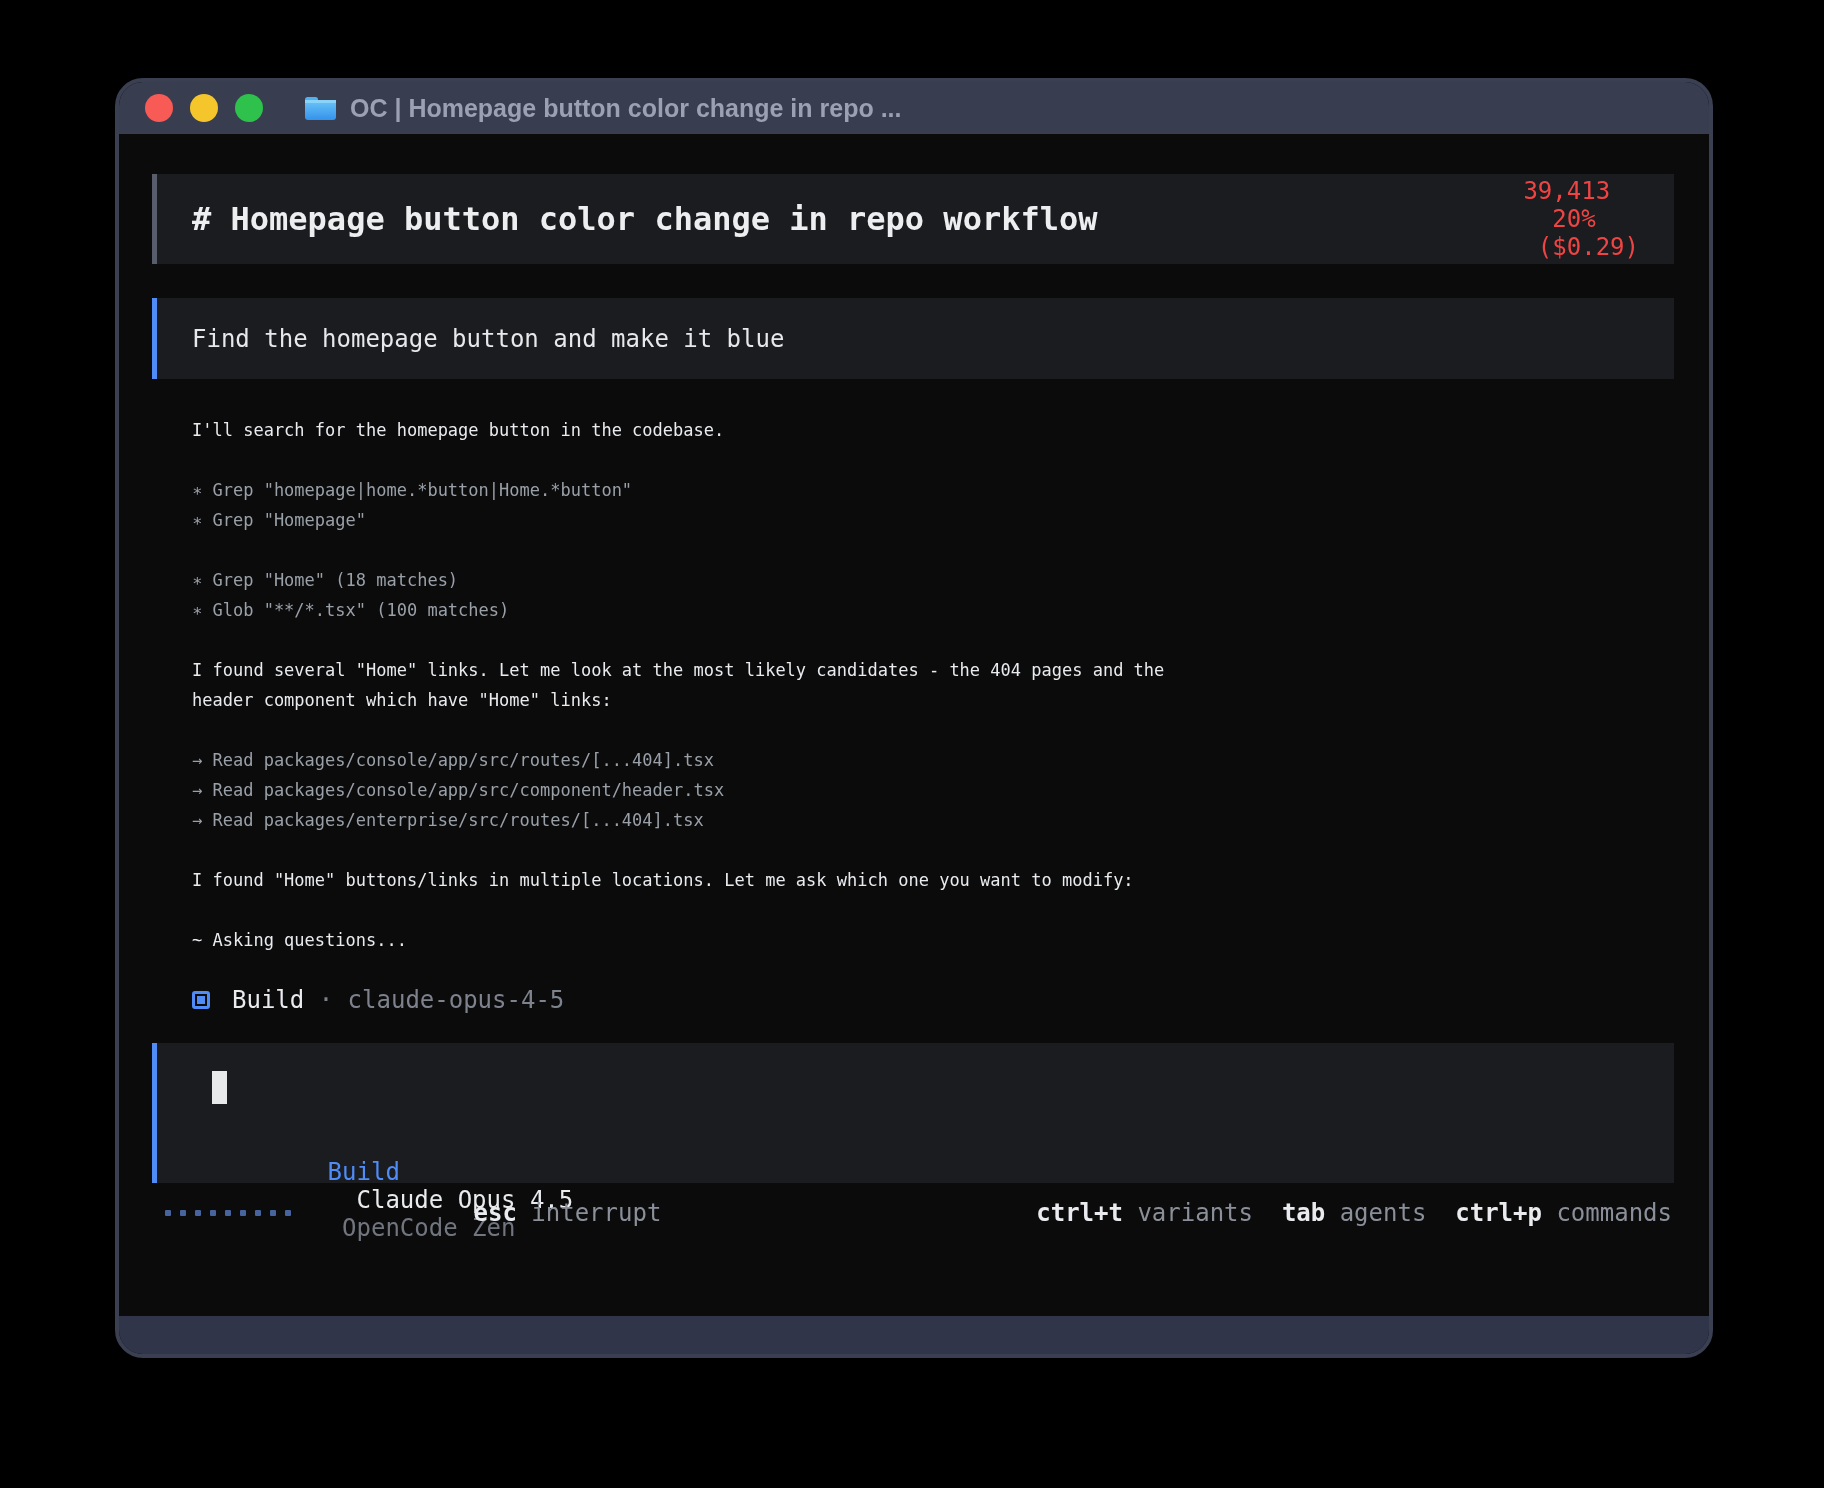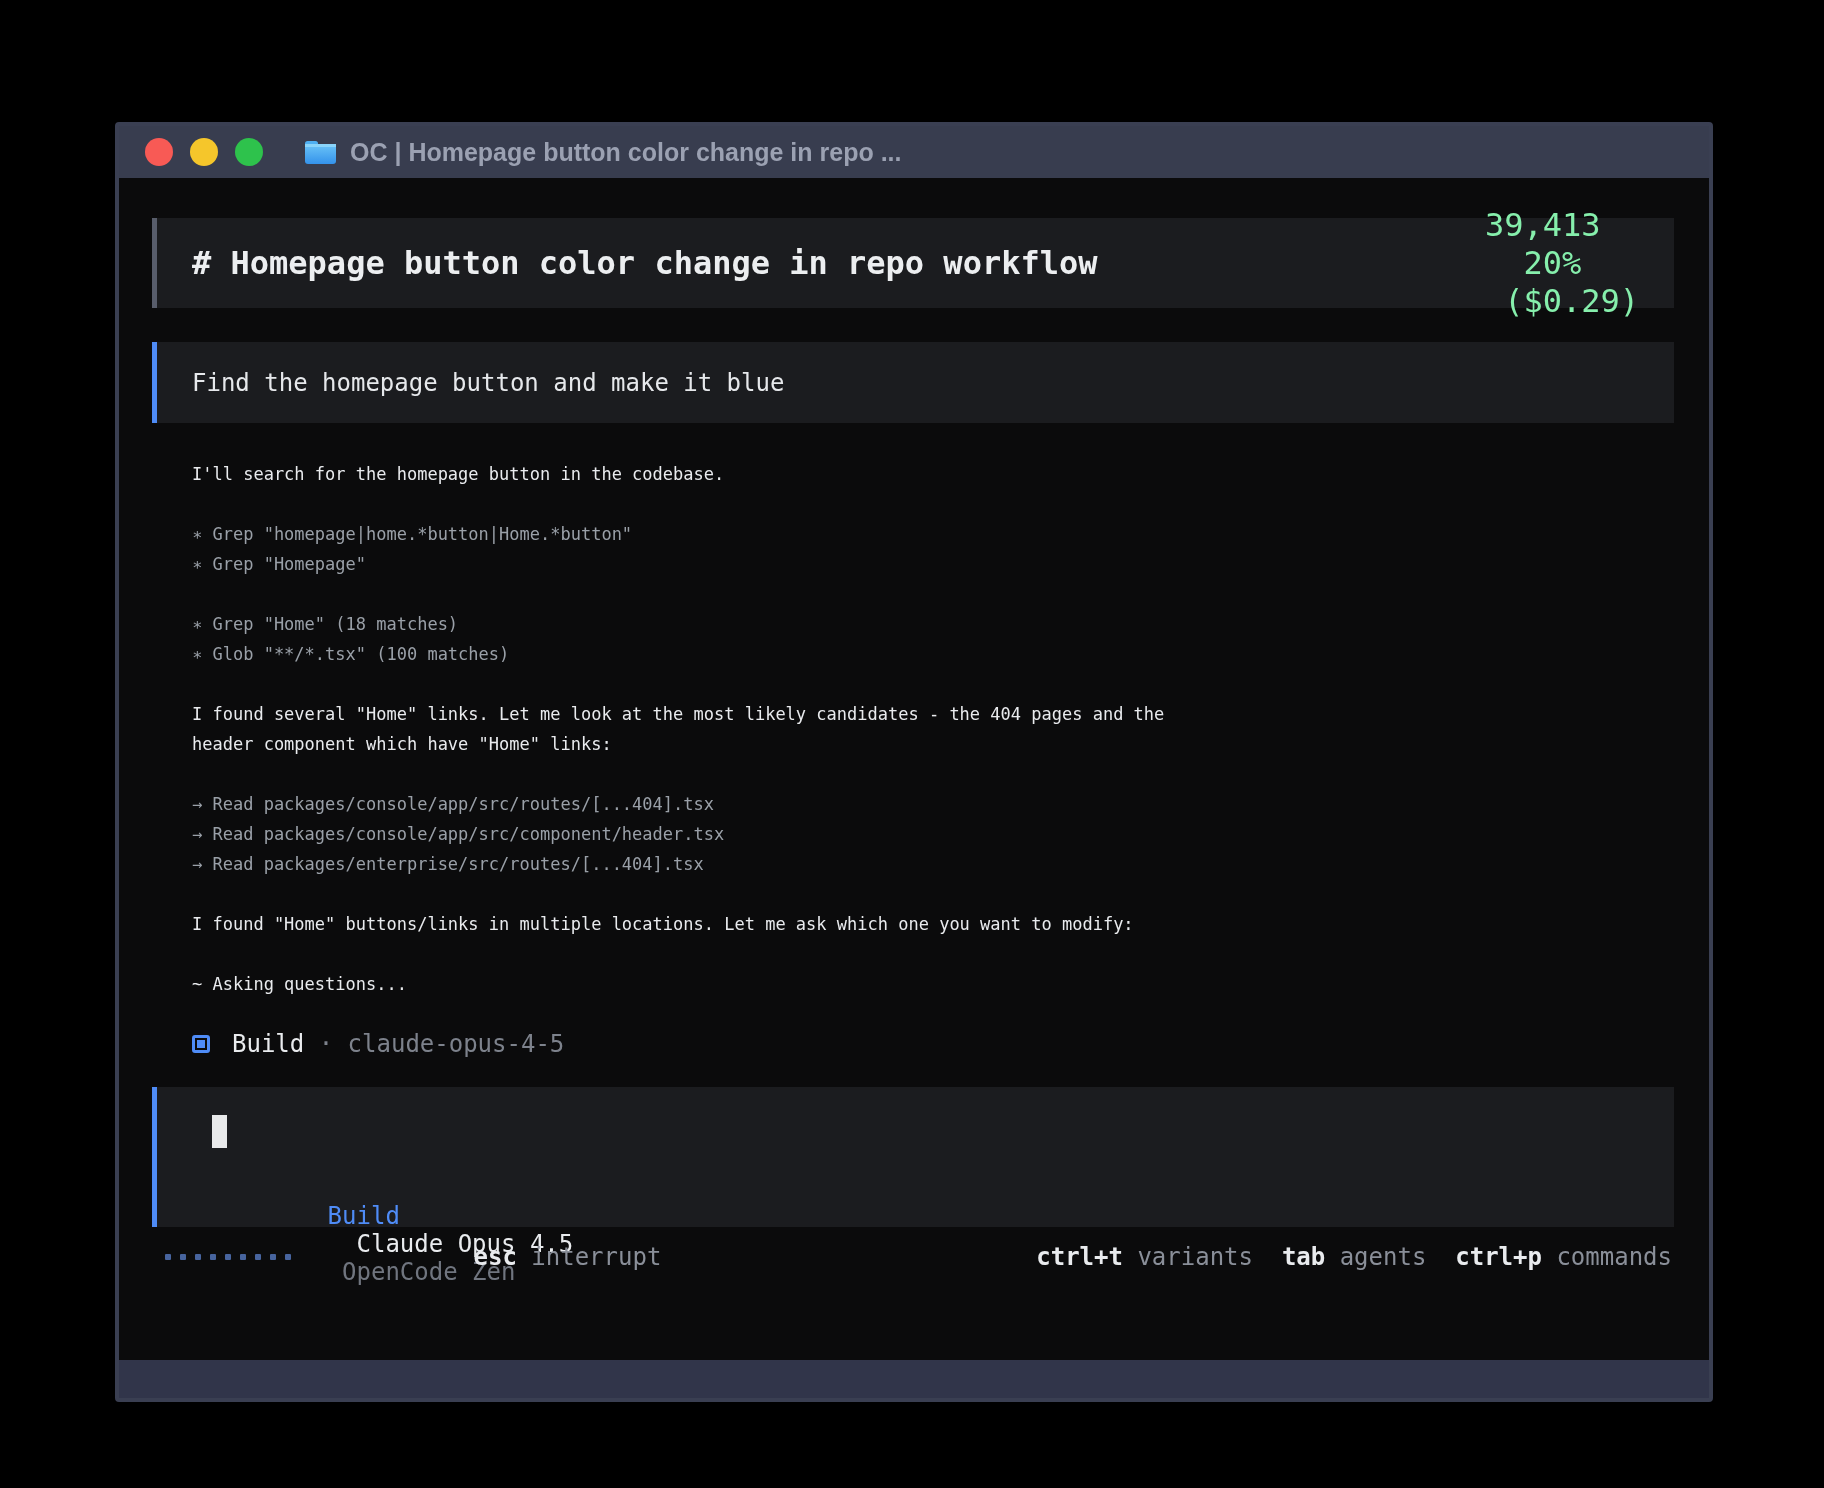--- a/index.html
+++ b/index.html
@@ -1,21 +1,21 @@
 <!DOCTYPE html>
 <html><head>
 <meta charset="utf-8">
 <style>
   * { margin:0; padding:0; box-sizing:border-box; }
   html,body { background:#000; width:1824px; height:1488px; overflow:hidden; }
   body { font-family:"DejaVu Sans Mono", monospace; }
 
   .window {
     position:absolute; left:115px; top:78px; width:1598px; height:1280px;
-    border:4px solid #3a3f52; border-radius:4px; background:#0b0b0c; overflow:hidden;margin-top:44px;
+    border:4px solid #3a3f52; border-radius:28px; background:#0b0b0c; overflow:hidden;
   }
   .titlebar {
     height:52px; background:#383d4f; display:flex; align-items:center; padding:0 26px;
   }
   .traffic { display:flex; align-items:center; gap:17px; }
   .tl { width:28px; height:28px; border-radius:50%; }
   .tl.red    { background:#f85a55; }
   .tl.yellow { background:#f5c62b; }
   .tl.green  { background:#2ec24c; }
   .title-wrap { display:flex; align-items:center; margin-left:42px; gap:14px; min-width:0; }
@@ -25,21 +25,21 @@
   }
 
   .content { height:1182px; background:#0b0b0c; padding:40px 35px 0 33px; }
 
   .block { background:#1b1c1f; display:flex; align-items:center; padding:0 35px; }
   .block.gray-border { border-left:5px solid #585d6b; }
   .block.blue-border { border-left:5px solid #4f8cf7; }
 
   .session-header { height:90px; justify-content:space-between; }
   .session-title { color:#eceef0; font-weight:bold; font-size:32px; white-space:pre; }
-  .session-stats { color:#86efac; font-size:32px; white-space:pre; }
+  .session-stats { color:#ef4444; font-size:24px; white-space:pre; }
   .session-stats .pct  { margin-left:2ch; }
   .session-stats .cost { margin-left:1ch; }
 
   .user-msg { height:81px; margin-top:34px; }
   .user-msg-text { color:#e6e8eb; font-size:24px; white-space:pre; }
 
   .transcript { margin-top:36px; margin-left:40px; max-width:1460px; font-size:17px; }
   .tgroup + .tgroup { margin-top:30px; }
   .tline { line-height:30px; white-space:pre-wrap; }
   .tgroup.text .tline { color:#e9ebee; }

